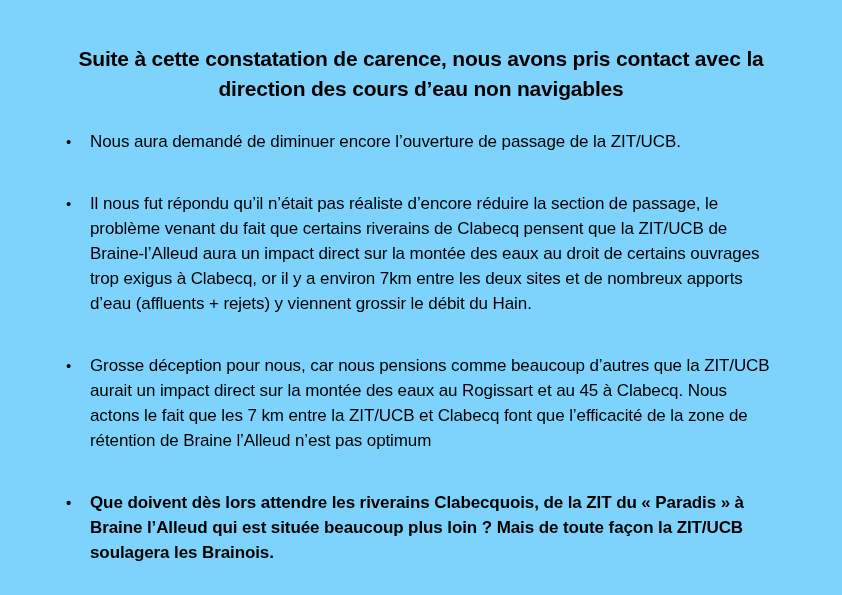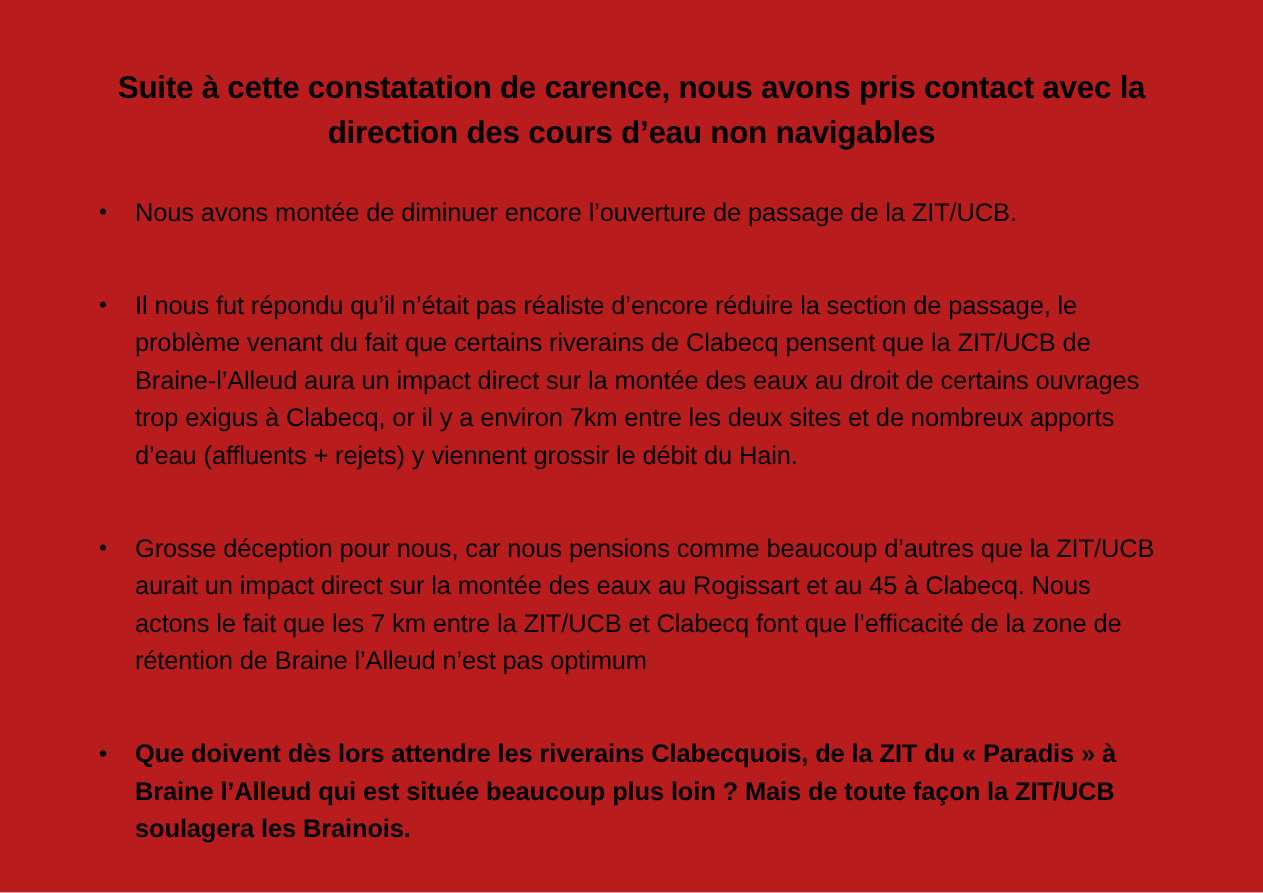--- a/index.html
+++ b/index.html
@@ -4,21 +4,21 @@
 <style>
   html, body {
     margin: 0;
     padding: 0;
     background: #ffffff;
   }
   .slide {
     position: relative;
     width: 842px;
     height: 595px;
-    background: #b91c1c;
+    background: #7dd3fc;
     color: #000000;
     font-family: "Liberation Sans", sans-serif;
     overflow: hidden;
     box-sizing: border-box;
   }
   .title {
     margin: 44px 52px 0 52px;
     text-align: center;
     font-size: 21px;
     font-weight: bold;
@@ -57,21 +57,21 @@
 <body>
 
 <div class="slide">
 
   <h1 class="title">Suite à cette constatation de carence, nous avons pris contact avec la direction des cours d’eau non navigables</h1>
 
   <div class="bullets">
 
     <div class="bullet-item">
       <span class="bullet-marker">•</span>
-      <span class="bullet-text">Nous avons montée de diminuer encore l’ouverture de passage de la ZIT/UCB.</span>
+      <span class="bullet-text">Nous aura demandé de diminuer encore l’ouverture de passage de la ZIT/UCB.</span>
     </div>
 
     <div class="bullet-item">
       <span class="bullet-marker">•</span>
       <span class="bullet-text">Il nous fut répondu qu’il n’était pas réaliste d’encore réduire la section de passage, le problème venant du fait que certains riverains de Clabecq pensent que la ZIT/UCB de Braine-l’Alleud aura un impact direct sur la montée des eaux au droit de certains ouvrages trop exigus à Clabecq, or il y a environ 7km entre les deux sites et de nombreux apports d’eau (affluents + rejets) y viennent grossir le débit du Hain.</span>
     </div>
 
     <div class="bullet-item">
       <span class="bullet-marker">•</span>
       <span class="bullet-text">Grosse déception pour nous, car nous pensions comme beaucoup d’autres que la ZIT/UCB aurait un impact direct sur la montée des eaux au Rogissart et au 45 à Clabecq. Nous actons le fait que les 7 km entre la ZIT/UCB et Clabecq font que l’efficacité de la zone de rétention de Braine l’Alleud n’est pas optimum</span>

